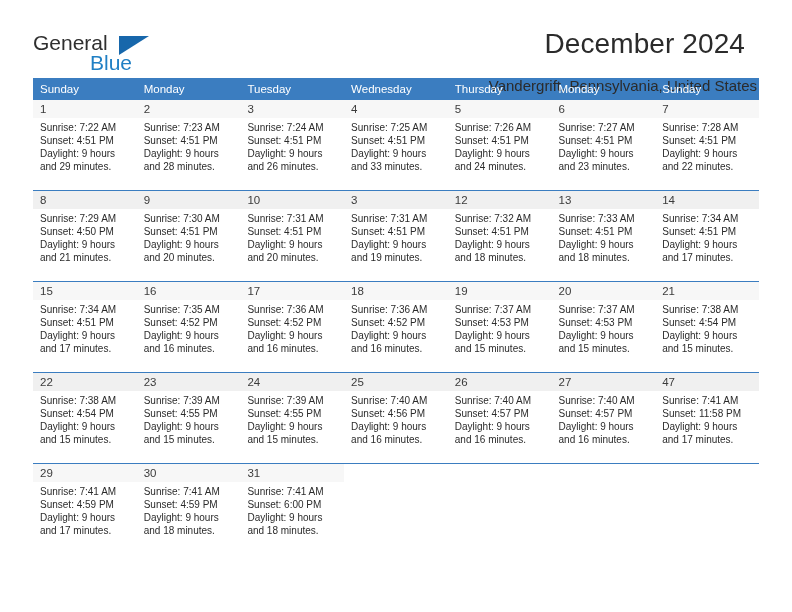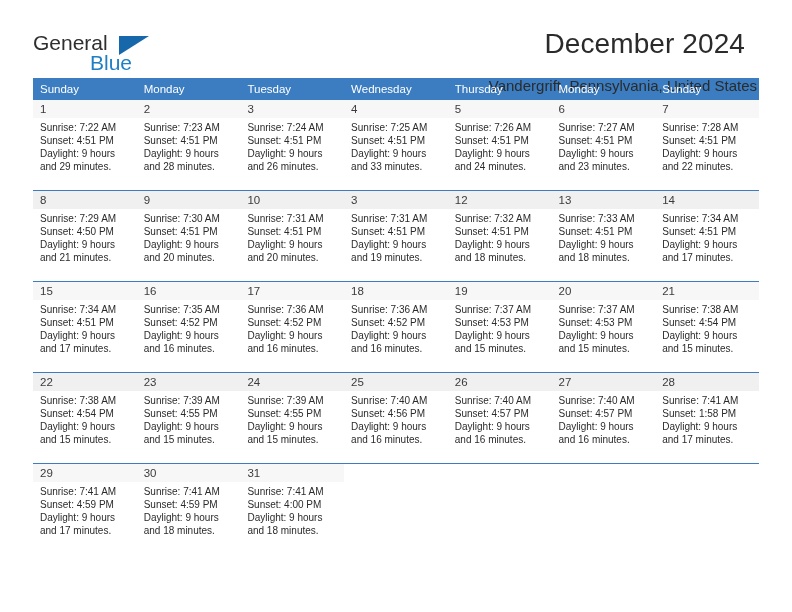--- a/index.html
+++ b/index.html
@@ -478,24 +478,24 @@
               <div class="cell-body">
                 <div>Sunrise: 7:40 AM</div>
                 <div>Sunset: 4:57 PM</div>
                 <div>Daylight: 9 hours</div>
                 <div>and 16 minutes.</div>
               </div>
             </div>
           </td>
           <td>
             <div class="cell alt">
-              <div class="daynum-bar">28</div>
+              <div class="daynum-bar">47</div>
               <div class="cell-body">
                 <div>Sunrise: 7:41 AM</div>
-                <div>Sunset: 1:58 PM</div>
+                <div>Sunset: 11:58 PM</div>
                 <div>Daylight: 9 hours</div>
                 <div>and 17 minutes.</div>
               </div>
             </div>
           </td>
         </tr>
         <tr class="week-row">
           <td>
             <div class="cell">
               <div class="daynum-bar">29</div>
@@ -516,21 +516,21 @@
                 <div>Daylight: 9 hours</div>
                 <div>and 18 minutes.</div>
               </div>
             </div>
           </td>
           <td>
             <div class="cell">
               <div class="daynum-bar">31</div>
               <div class="cell-body">
                 <div>Sunrise: 7:41 AM</div>
-                <div>Sunset: 4:00 PM</div>
+                <div>Sunset: 6:00 PM</div>
                 <div>Daylight: 9 hours</div>
                 <div>and 18 minutes.</div>
               </div>
             </div>
           </td>
           <td>
             <div class="cell empty">
               <div class="daynum-bar"></div>
               <div class="cell-body">
                 <div></div>

